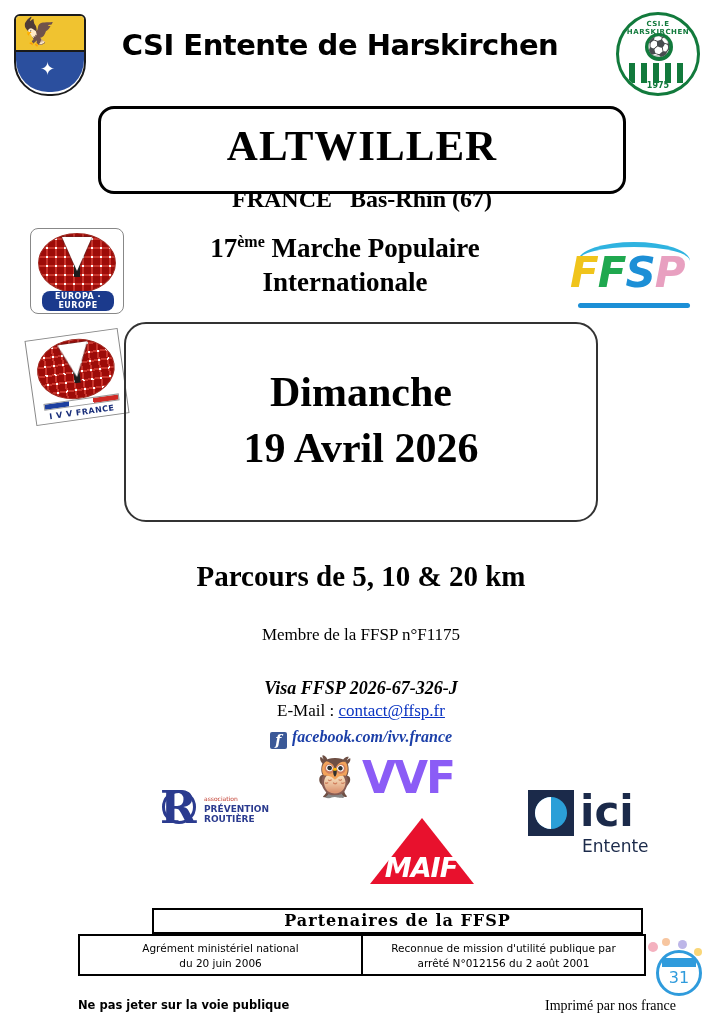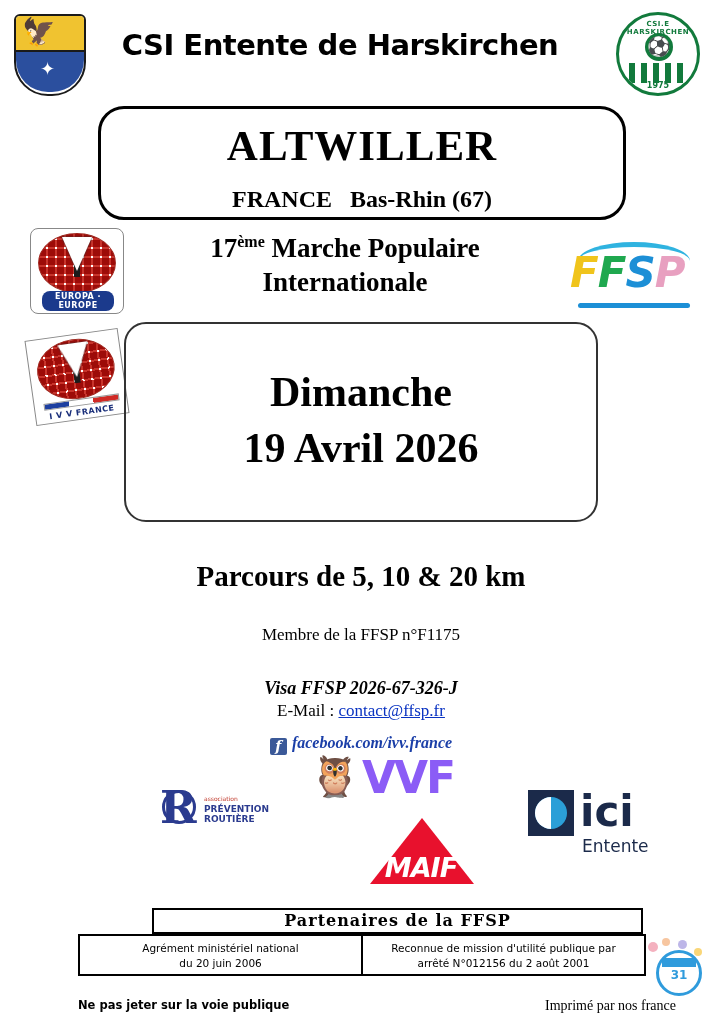--- a/index.html
+++ b/index.html
@@ -154,23 +154,23 @@
     font-weight: bold;
     color: #127a3c;
   }
 
   
   .town-box {
     position: absolute;
     left: 98px;
     top: 106px;
     width: 528px;
-    height: 114px;
+    height: 88px;
     border: 3px solid #000;
-    border-radius: 26px;
+    border-radius: 16px;
     box-sizing: border-box;
     text-align: center;
   }
   .town-name {
     margin-top: 12px;
     font-size: 43px;
     font-weight: bold;
     letter-spacing: 1px;
   }
   .town-sub {
@@ -360,21 +360,21 @@
     top: 624px;
     width: 400px;
     text-align: center;
     line-height: 1.35;
   }
   .info .membre { font-size: 17px; }
   .info .visa { font-size: 18px; font-weight: bold; font-style: italic; margin-top: 29px; }
   .info .email { font-size: 17px; }
   .info .email a { color: #0a33c2; text-decoration: underline; }
   .info .fb {
-    margin-top: 9px;
+    margin-top: 3px;
     font-family: "Liberation Serif", serif;
     font-size: 16px;
     font-weight: bold;
     font-style: italic;
     color: #1b3fa8;
   }
   .fb-icon {
     display: inline-block;
     width: 17px;
     height: 17px;
@@ -604,22 +604,22 @@
     width: 34px; height: 9px;
     background: #2f9bdc;
     border-radius: 3px 3px 0 0;
   }
   .cal-badge .num {
     position: absolute;
     left: 10px; top: 30px;
     width: 46px;
     text-align: center;
     font-family: "DejaVu Sans", sans-serif;
-    font-size: 12px;
-    font-weight: bold;
+    font-size: 16px;
+    font-weight: normal;
     color: #2f9bdc;
   }
 </style>
 </head>
 <body>
 
 <div class="page">
 
   <div class="header">
 

